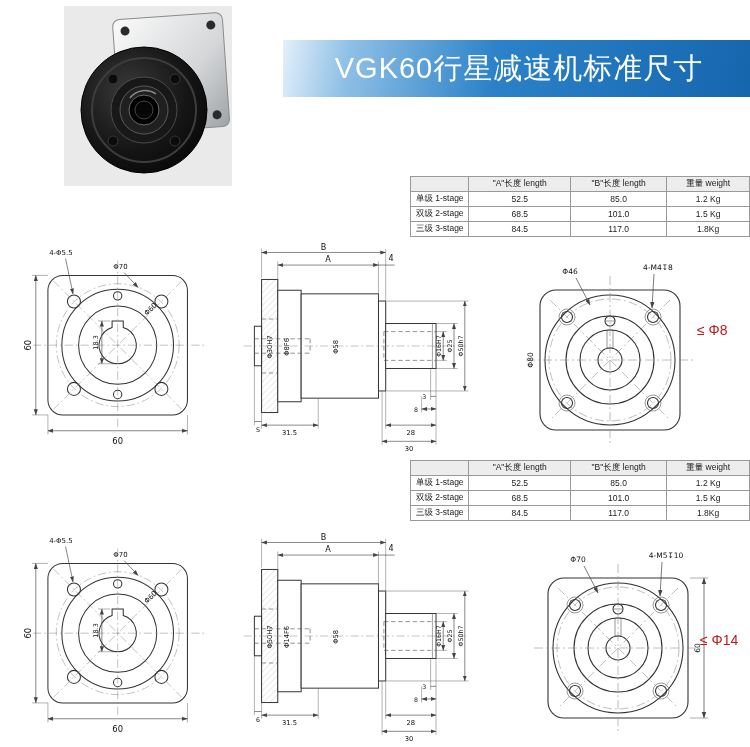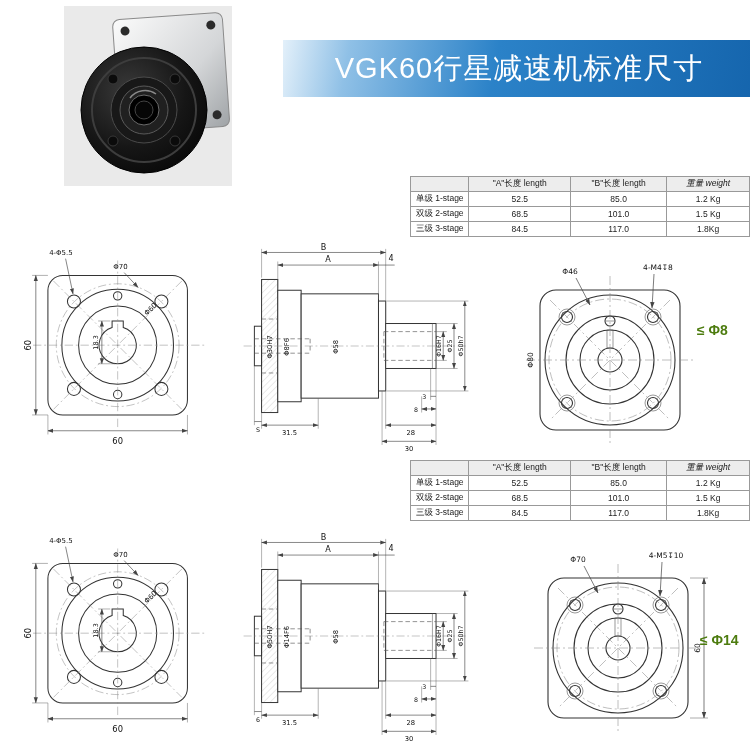--- a/index.html
+++ b/index.html
@@ -6,34 +6,34 @@
   .page{position:relative;width:750px;height:747px;background:#fff;overflow:hidden;
         font-family:"Liberation Sans","DejaVu Sans",sans-serif;}
   .photo{position:absolute;left:64px;top:6px;width:168px;height:180px;}
   .banner{position:absolute;left:283px;top:40px;width:472px;height:57px;
           background:linear-gradient(100deg,#e3f0fa 0%,#8fc0e6 14%,#2b82c8 45%,#1565ad 100%);
           display:flex;align-items:center;justify-content:center;
           color:#fff;font-weight:normal;font-size:29px;letter-spacing:1px;white-space:nowrap;}
   .dims{position:absolute;border-collapse:collapse;font-size:8.5px;color:#222;background:#fff;table-layout:fixed;}
   .dims th,.dims td{border:0.5px solid #999;padding:1px 3px;text-align:center;font-weight:normal;height:10px;overflow:hidden;white-space:nowrap;}
   .dims thead th{background:#ededed;}
-  .dims .c0{width:52px;} .dims .c1{width:100px;} .dims .c2{width:94px;} .dims .c3{width:80px;font-style:italic;}
+  .dims .c0{width:52px;} .dims .c1{width:100px;} .dims .c2{width:94px;} .dims .c3{width:80px;}
   #table1{left:410px;top:176px;} #table2{left:410px;top:460px;}
   .drawing{position:absolute;}
   .part{fill:#fff;stroke:#333;stroke-width:1.1;}
   .part2{fill:none;stroke:#333;stroke-width:1.1;}
   .hatch{stroke:#333;stroke-width:1.1;}
   .thin{fill:none;stroke:#555;stroke-width:0.6;}
   .cl{fill:none;stroke:#888;stroke-width:0.55;stroke-dasharray:9 3 2 3;}
   .hid{fill:none;stroke:#555;stroke-width:0.7;stroke-dasharray:5 3;}
   .dim{stroke:#444;stroke-width:0.7;fill:none;}
   .ext{stroke:#666;stroke-width:0.55;}
   svg text{fill:#111;font-family:"DejaVu Sans",sans-serif;font-size:9px;}
   svg text.t8{font-size:7.5px;} svg text.t7{font-size:7px;}
-  .note{position:absolute;font-size:14px;color:#4d7c0f;white-space:nowrap;font-weight:bold;}
+  .note{position:absolute;font-size:14px;color:#b91c1c;white-space:nowrap;}
   #note1{left:697px;top:322px;} #note2{left:700px;top:632px;}
 </style>
 </head>
 <body>
 
 <div class="page">
 
   <div class="photo">
     <svg width="168" height="180" viewBox="0 0 168 180">
       <defs>

